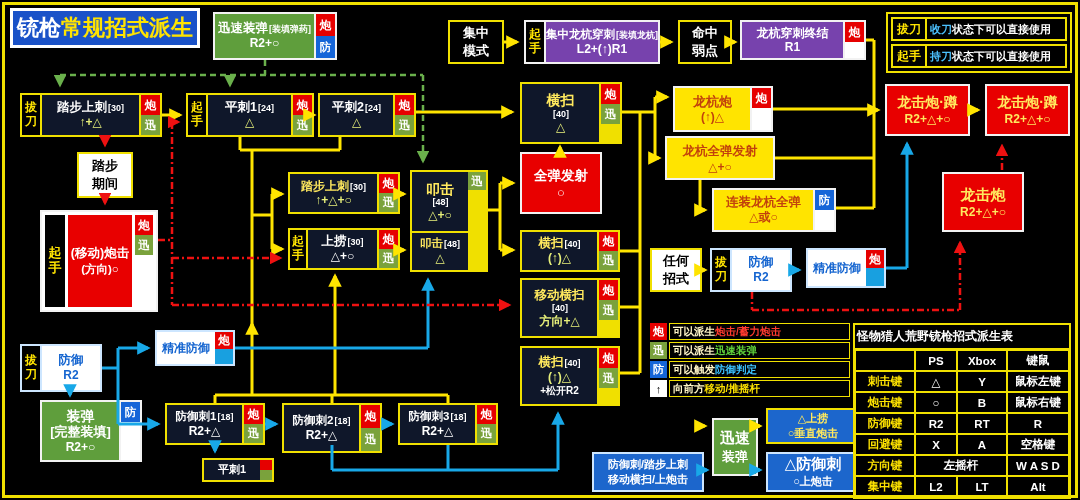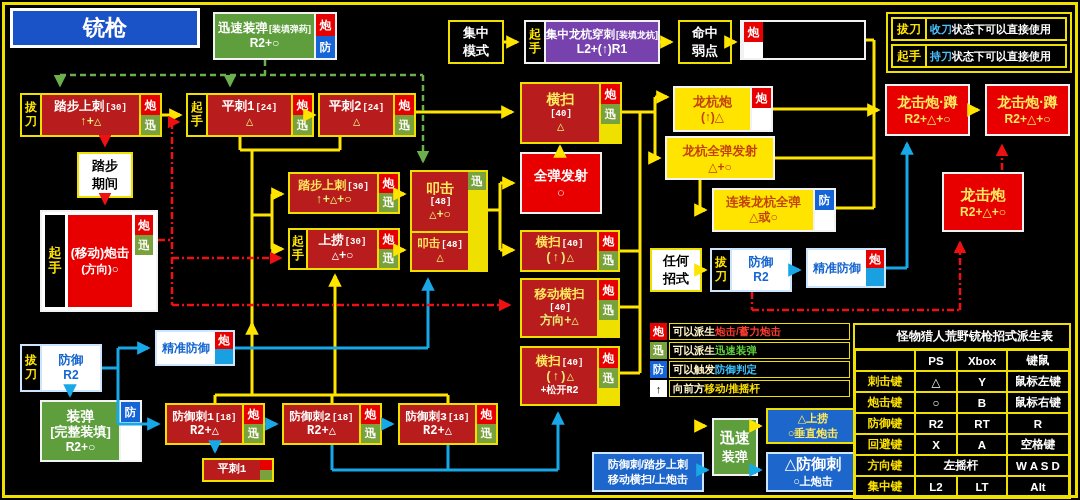--- a/index.html
+++ b/index.html
@@ -8,21 +8,21 @@
   .frame{position:absolute;inset:2px;border:3px solid #f0e000;pointer-events:none;z-index:6;}
   svg.wires{position:absolute;left:0;top:0;z-index:3;pointer-events:none;}
   .node{position:absolute;display:flex;box-sizing:border-box;z-index:2;}
   .b-yel{border:2px solid #f0e000;}
   .b-wht{border:2px solid #f2f2f2;}
   .b-blu{border:2px solid #cde6ff;}
   .pfx{width:20px;flex:none;background:#000;color:#ffe400;display:flex;align-items:center;justify-content:center;
        text-align:center;font-size:12px;line-height:1.15;word-break:break-all;padding:0 4px;box-sizing:border-box;
        border-right:2px solid #f0e000;}
   .body{flex:1;display:flex;flex-direction:column;align-items:center;justify-content:center;text-align:center;line-height:1.2;min-width:0;}
-  .blue{background:#b91c1c;color:#fff;font-family:Liberation Mono, monospace;}
+  .blue{background:#0f172a;color:#fff;}
   .purple{background:#7742ad;color:#fff;}
   .red{background:#e80000;color:#fff;}
   .green{background:#5f9e3c;color:#fff;}
   .yelbg{background:#ffe400;color:#c2410c;}
   .white{background:#fff;color:#000;}
   .l1{display:flex;align-items:baseline;justify-content:center;}
   .nm{font-size:12.5px;}
   .num{font-size:9px;margin-left:1px;color:#fff;}
   .inp{font-size:12px;color:#e7f07a;}
   .cy{color:#ffe95e;}.cw{color:#fff;}.cb{color:#1565d0;}
@@ -36,21 +36,21 @@
         font-size:12px;line-height:1.3;text-align:center;}
   .ltrow{display:flex;border:2px solid #f0e000;height:20px;background:#000;}
   .lkey{width:32px;flex:none;border-right:2px solid #f0e000;color:#ffe400;font-size:12px;display:flex;align-items:center;justify-content:center;}
   .ltxt{flex:1;display:flex;align-items:center;padding-left:3px;font-size:11px;color:#fff;white-space:nowrap;}
   .hlc{color:#4cc2ff;}
   .blrow{display:flex;gap:2px;height:17px;margin-bottom:2px;}
   .bltag{width:17px;flex:none;display:flex;align-items:center;justify-content:center;font-size:11px;color:#fff;}
   .bltxt{flex:1;border:1.5px solid #f0e000;background:#000;display:flex;align-items:center;padding-left:3px;
          font-size:10.5px;color:#fff6c8;white-space:nowrap;}
   .tablebox{position:absolute;z-index:2;background:#000;border:2px solid #f0e000;box-sizing:border-box;}
-  .ttitle{border-bottom:2px solid #f0e000;color:#fff;font-size:12px;text-align:right;padding:3px 16px;}
+  .ttitle{border-bottom:2px solid #f0e000;color:#fff;font-size:12px;text-align:left;padding:3px 2px;}
   .tgrid{display:grid;grid-template-columns:60px 42px 50px 1fr;}
   .tgrid>div{border:1px solid #f0e000;height:19px;display:flex;align-items:center;justify-content:center;font-size:11.5px;}
   .tl{color:#ffe400;}.tv{color:#fff;}
   .two{flex-direction:column;}
 </style>
 </head>
 <body>
 
 <div class="canvas">
   <div class="frame"></div>
@@ -124,20 +124,21 @@
     <g stroke="#6ab04c" stroke-width="2.5" fill="none" stroke-dasharray="6,4">
       <path d="M265,60 V75 M60,75 H423"></path>
       <path marker-end="url(#mG)" d="M60,75 V85"></path>
       <path marker-end="url(#mG)" d="M230,75 V85"></path>
       <path marker-end="url(#mG)" d="M423,75 V161"></path>
     </g>
   </svg>
 
   <div class="node" style="left:10px;top:8px;width:190px;height:40px;background:#1a52c8;border:3px solid #fff;align-items:center;justify-content:center">
     <span style="font-size:22px;color:#fff">铳枪</span>
+      <span style="font-size:22px;color:#ffe400">常规招式派生</span>
   </div>
 
   <div class="node b-wht" style="left:213px;top:12px;width:124px;height:48px">
     <div class="body green">
       <div class="l1">
           <span class="nm">迅速装弹</span>
           <span class="num">[装填弹药]</span>
         </div>
       <div class="inp cw">R2+○</div>
     </div>
@@ -162,20 +163,24 @@
       <div class="inp cw">L2+(↑)R1</div>
     </div>
   </div>
 
   <div class="node b-yel two white" style="left:678px;top:20px;width:54px;height:44px;align-items:center;justify-content:center;font-size:13px;background:#000;color:#fff">
     <div>命中</div>
       <div>弱点</div>
   </div>
 
   <div class="node b-wht" style="left:740px;top:20px;width:126px;height:40px">
+    <div class="body purple">
+      <div style="font-size:12px">龙杭穿刺终结</div>
+      <div class="inp cw">R1</div>
+    </div>
     <div class="tagcol wl">
       <div class="tag tg-c fx">炮</div>
       <div style="flex:1;background:#fff"></div>
     </div>
   </div>
 
   <div style="position:absolute;left:886px;top:12px;width:186px;z-index:2;border:2px solid #f0e000;padding:3px;display:flex;flex-direction:column;gap:3px;box-sizing:border-box;background:#000">
     <div class="ltrow">
       <span class="lkey">拔刀</span>
       <span class="ltxt">
@@ -466,21 +471,21 @@
           <span style="font-size:11.5px;color:#fff">防御刺1</span>
           <span class="num">[18]</span>
         </div>
       <div class="inp cw">R2+△</div>
     </div>
     <div class="tagcol">
       <div class="tag tg-c">炮</div>
       <div class="tag tg-q">迅</div>
     </div>
   </div>
-  <div class="node b-yel" style="left:282px;top:403px;width:100px;height:42px">
+  <div class="node b-yel" style="left:282px;top:403px;width:100px;height:50px">
     <div class="body blue">
       <div class="l1">
           <span style="font-size:11.5px;color:#fff">防御刺2</span>
           <span class="num">[18]</span>
         </div>
       <div class="inp cw">R2+△</div>
     </div>
     <div class="tagcol">
       <div class="tag tg-c">炮</div>
       <div class="tag tg-q">迅</div>

